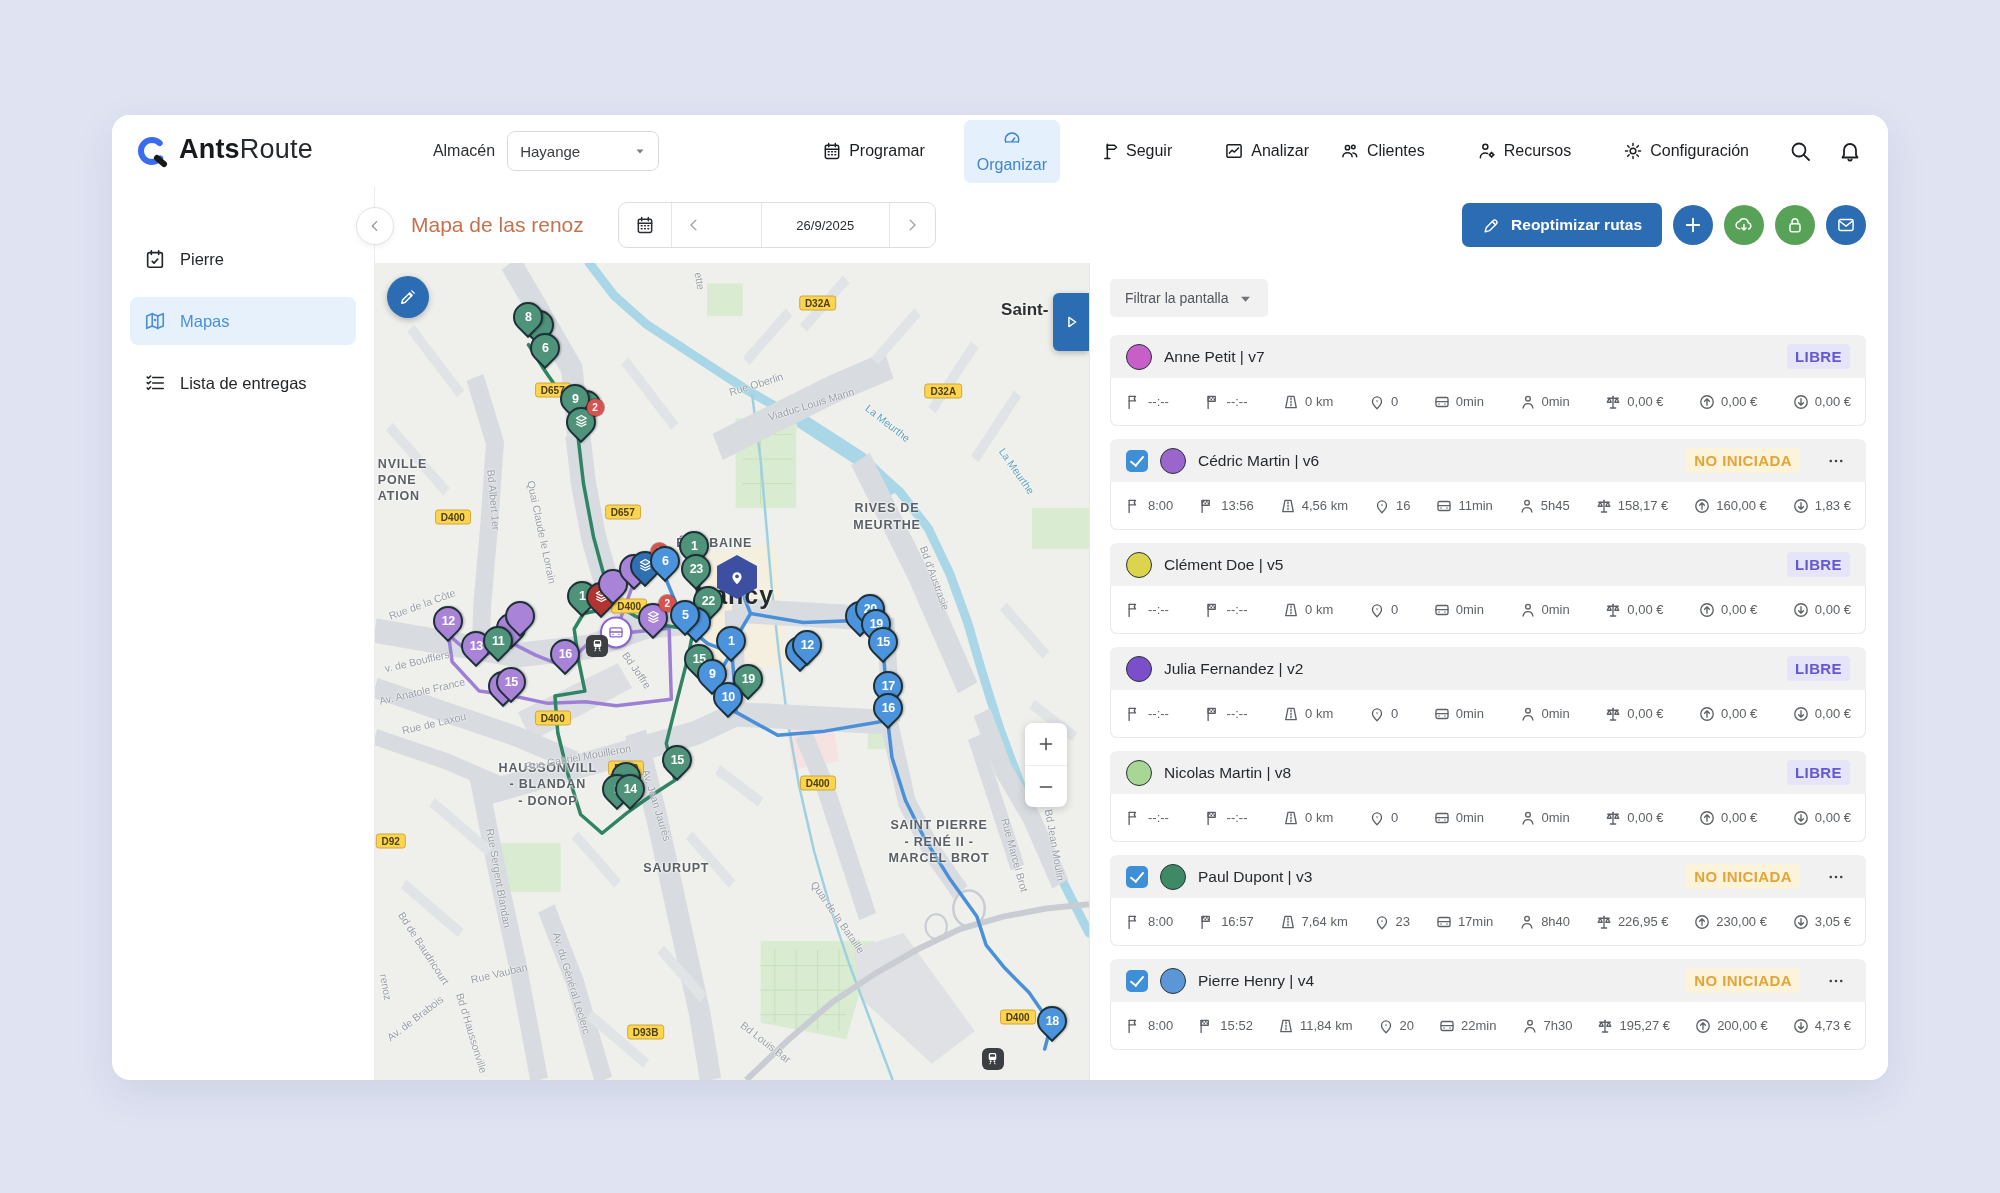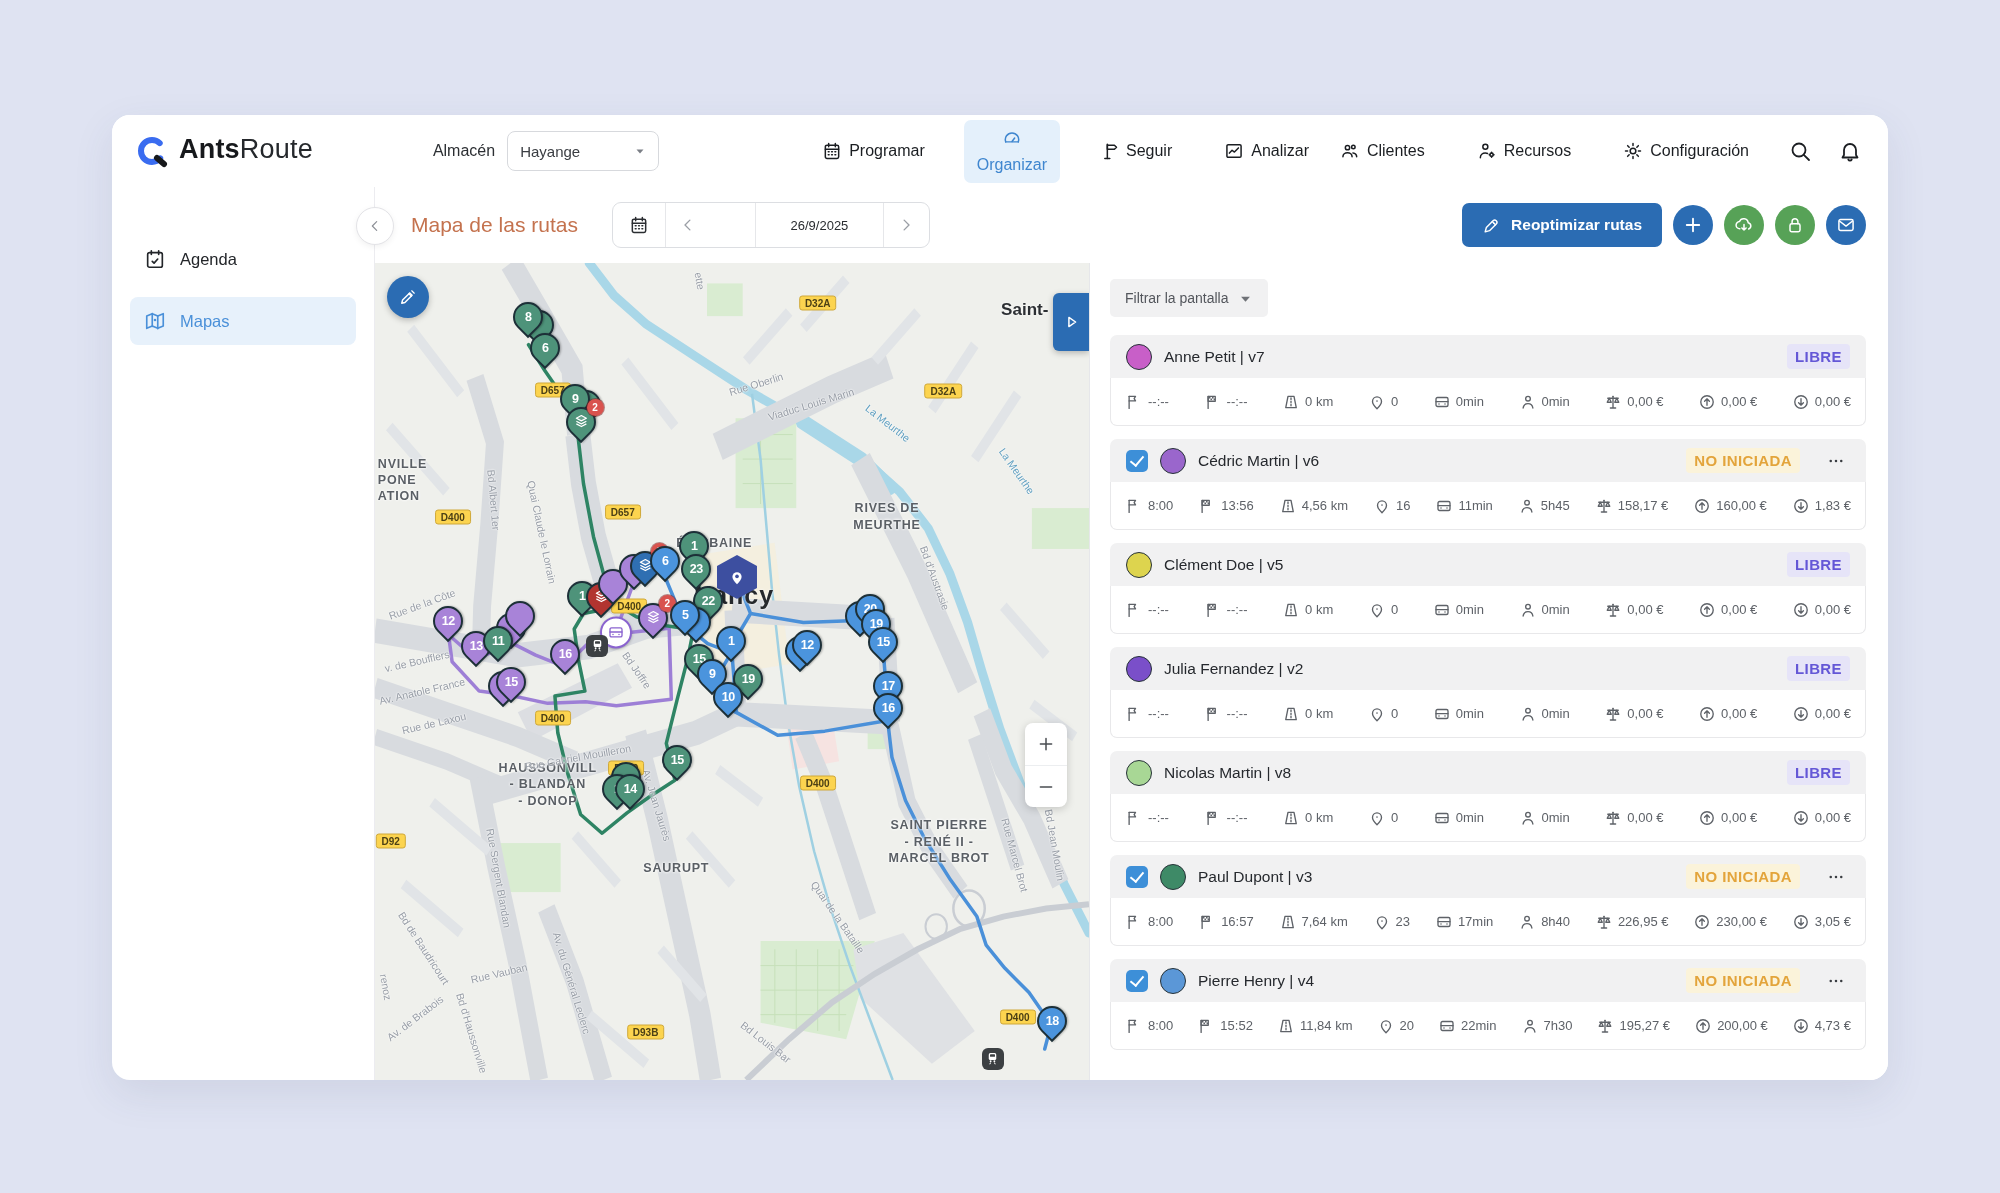--- a/index.html
+++ b/index.html
@@ -241,44 +241,52 @@
 
     <aside class="sidebar" id="sidebar-items">
         <div class="side-item">
           <span class="ic">
             <svg viewBox="0 0 24 24" fill="none" stroke="currentColor" stroke-width="1.8" stroke-linecap="round" stroke-linejoin="round">
               <rect x="4" y="5" width="16" height="16" rx="2"></rect>
               <path d="M8 3v4M16 3v4"></path>
               <path d="M9 14.5l2 2 4-4.5"></path>
             </svg>
           </span>
-          <span>Agenda</span>
+          <span>Pierre</span>
         </div>
         <div class="side-item active">
           <span class="ic">
             <svg viewBox="0 0 24 24" fill="none" stroke="currentColor" stroke-width="1.8" stroke-linecap="round" stroke-linejoin="round">
               <path d="M3 6.5l6-2.5 6 2.5 6-2.5v13.5l-6 2.5-6-2.5-6 2.5z"></path>
               <path d="M9 4v14M15 6.5v14"></path>
               <circle cx="12" cy="11" r="1.4" fill="currentColor" stroke="none"></circle>
             </svg>
           </span>
           <span>Mapas</span>
         </div>
+        <div class="side-item">
+          <span class="ic">
+            <svg viewBox="0 0 24 24" fill="none" stroke="currentColor" stroke-width="1.8" stroke-linecap="round" stroke-linejoin="round">
+              <path d="M3.5 5.5l1.3 1.3L7.2 4.4M9.5 6H21M3.5 11.5l1.3 1.3 2.4-2.4M9.5 12H21M3.5 17.5l1.3 1.3 2.4-2.4M9.5 18H21"></path>
+            </svg>
+          </span>
+          <span>Lista de entregas</span>
+        </div>
       </aside>
 
     <main class="content">
       <div class="chead">
         <div class="backbtn">
             <span class="ic">
               <svg viewBox="0 0 24 24" fill="none" stroke="currentColor" stroke-width="1.8" stroke-linecap="round" stroke-linejoin="round">
                 <path d="M14.5 5.5L8 12l6.5 6.5"></path>
               </svg>
             </span>
           </div>
-        <div class="ctitle">Mapa de las rutas</div>
+        <div class="ctitle">Mapa de las renoz</div>
         <div class="dategroup">
           <div class="dg-seg dg-cal">
               <span class="ic">
                 <svg viewBox="0 0 24 24" fill="none" stroke="currentColor" stroke-width="1.8" stroke-linecap="round" stroke-linejoin="round">
                   <rect x="4" y="5" width="16" height="16" rx="2"></rect>
                   <path d="M4 10h16M8 3v4M16 3v4"></path>
                   <path d="M7.5 13h1M11.5 13h1M15.5 13h1M7.5 16.5h1M11.5 16.5h1M15.5 16.5h1"></path>
                 </svg>
               </span>
             </div>

